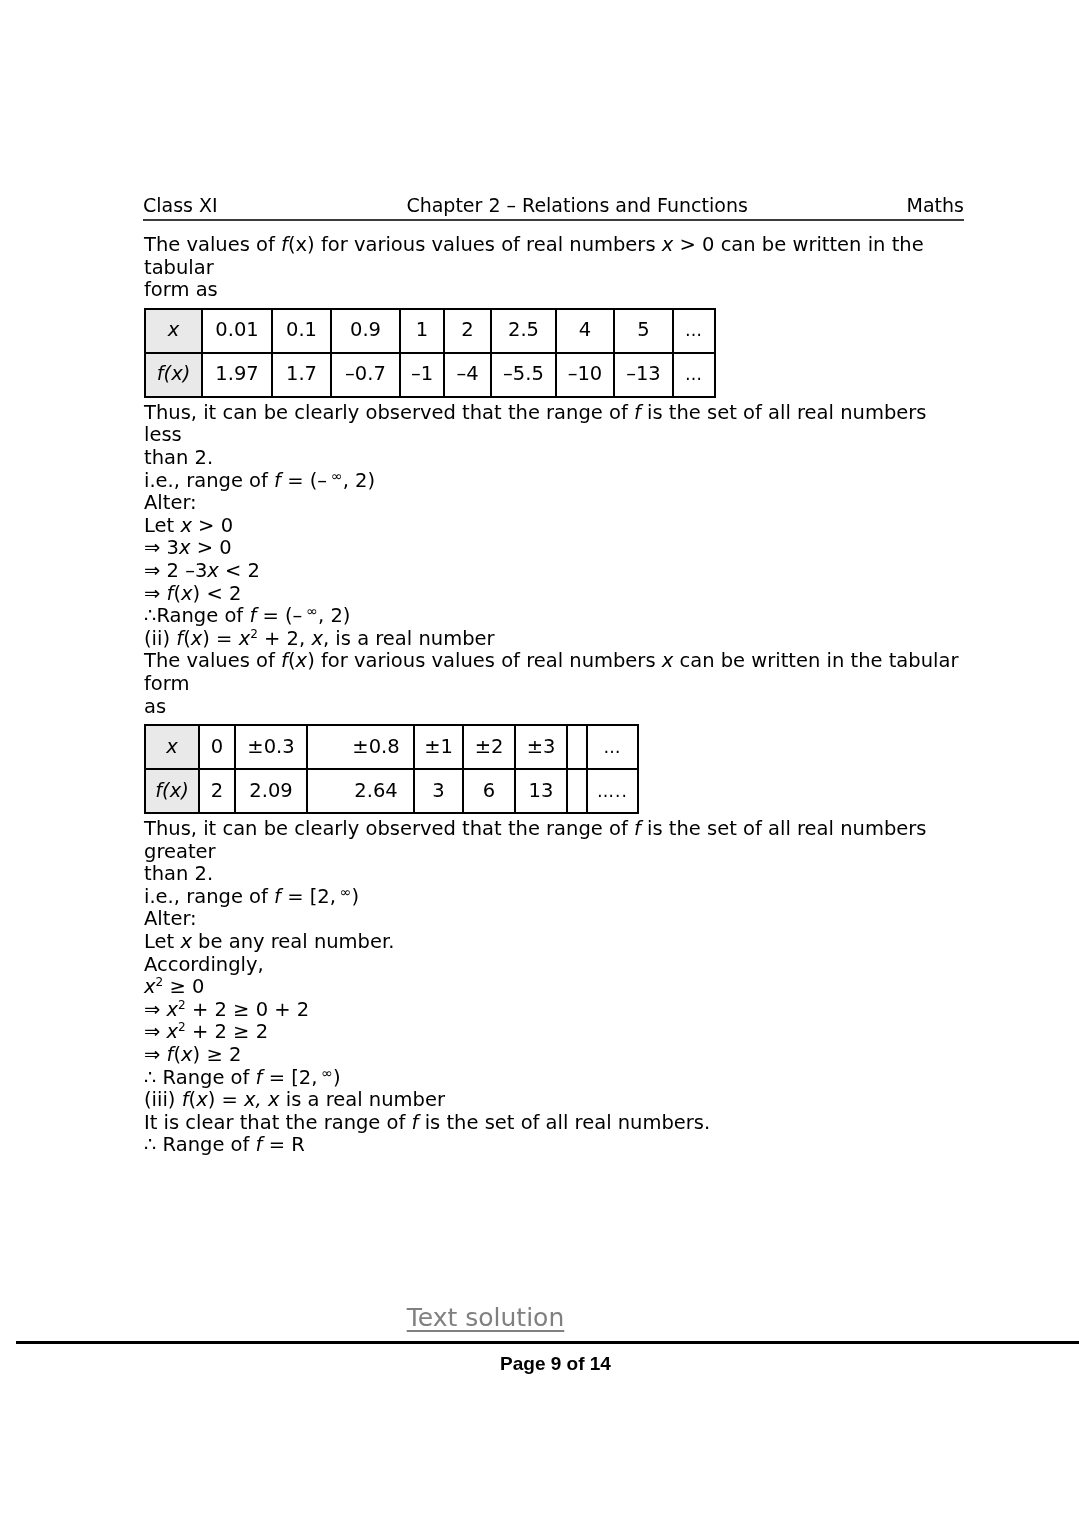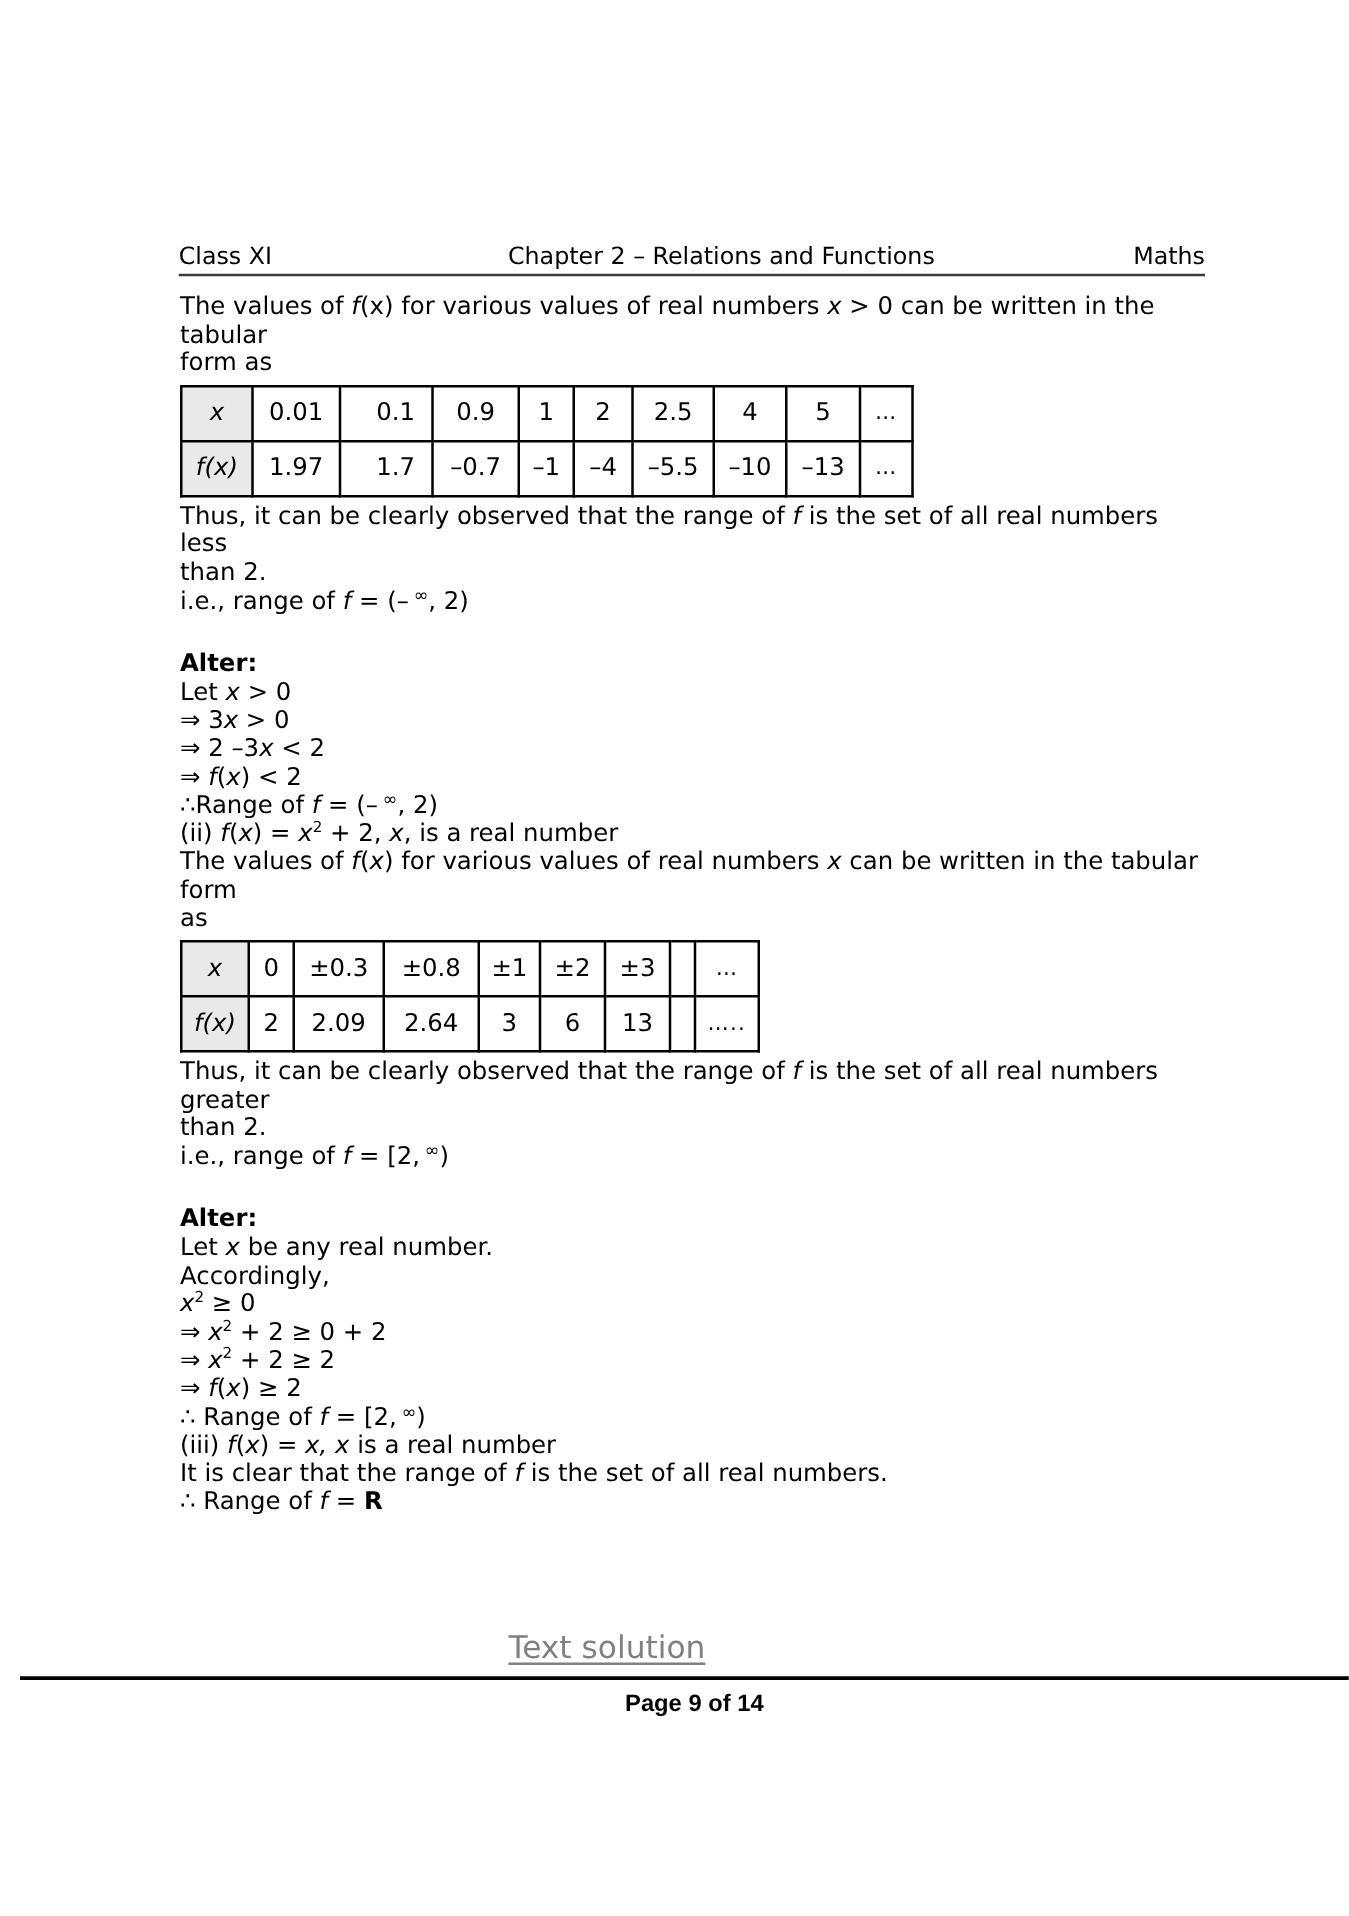--- a/index.html
+++ b/index.html
@@ -43,21 +43,21 @@
   .body-area {
     position: absolute;
     left: 128px;
     top: 234px;
     width: 822px;
     font-size: 19.5px;
     line-height: 22.6px;
   }
   .p { margin: 0; }
   .ital { font-style: italic; }
-  .bold { font-weight: bold; margin-top: 28px; }
+  .bold { font-weight: normal; }
   sup { font-size: 0.62em; vertical-align: super; line-height: 0; }
   .inf {
     font-size: 0.72em;
     vertical-align: 0.42em;
     line-height: 0;
     letter-spacing: 0;
   }
 
   
   .tbl-wrap { margin: 6px 0 4px 0; }
@@ -78,35 +78,35 @@
   table.vals td.hd {
     background: #e9e9e9;
     font-style: italic;
   }
   table.vals td.dots { letter-spacing: 1px; font-size: 17px; }
 
   
   #table-one { width: 531px; }
   #table-one td.hd    { width: 55px; }
   #table-one td.c-a   { width: 68px; }
-  #table-one td.c-b   { width: 57px; padding-left: 15px; }
+  #table-one td.c-b   { width: 57px; }
   #table-one td.c-c   { width: 67px; }
   #table-one td.c-d   { width: 42px; }
   #table-one td.c-e   { width: 45px; }
   #table-one td.c-f   { width: 63px; }
   #table-one td.c-g   { width: 56px; }
   #table-one td.c-h   { width: 57px; }
   #table-one td.c-i   { width: 40px; }
 
   
   #table-two { width: 431px; }
   #table-two td.hd    { width: 52px; }
   #table-two td.k-a   { width: 34px; }
   #table-two td.k-b   { width: 70px; }
-  #table-two td.k-c   { width: 74px; }
+  #table-two td.k-c   { width: 74px; padding-left: 31px; }
   #table-two td.k-d   { width: 47px; }
   #table-two td.k-e   { width: 50px; }
   #table-two td.k-f   { width: 50px; }
   #table-two td.k-g   { width: 18px; }
   #table-two td.k-h   { width: 49px; }
 
   
   .text-solution {
     position: absolute;
     left: 0;

